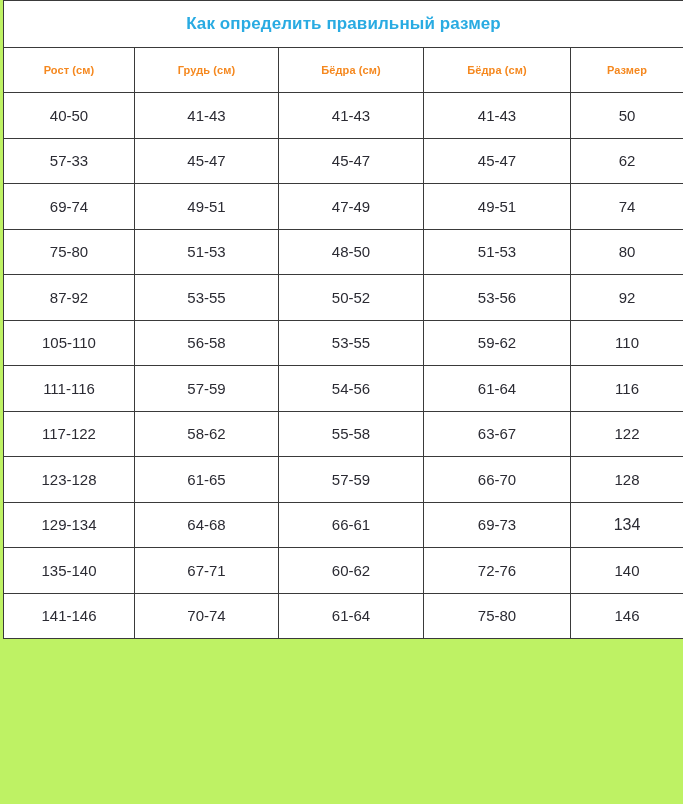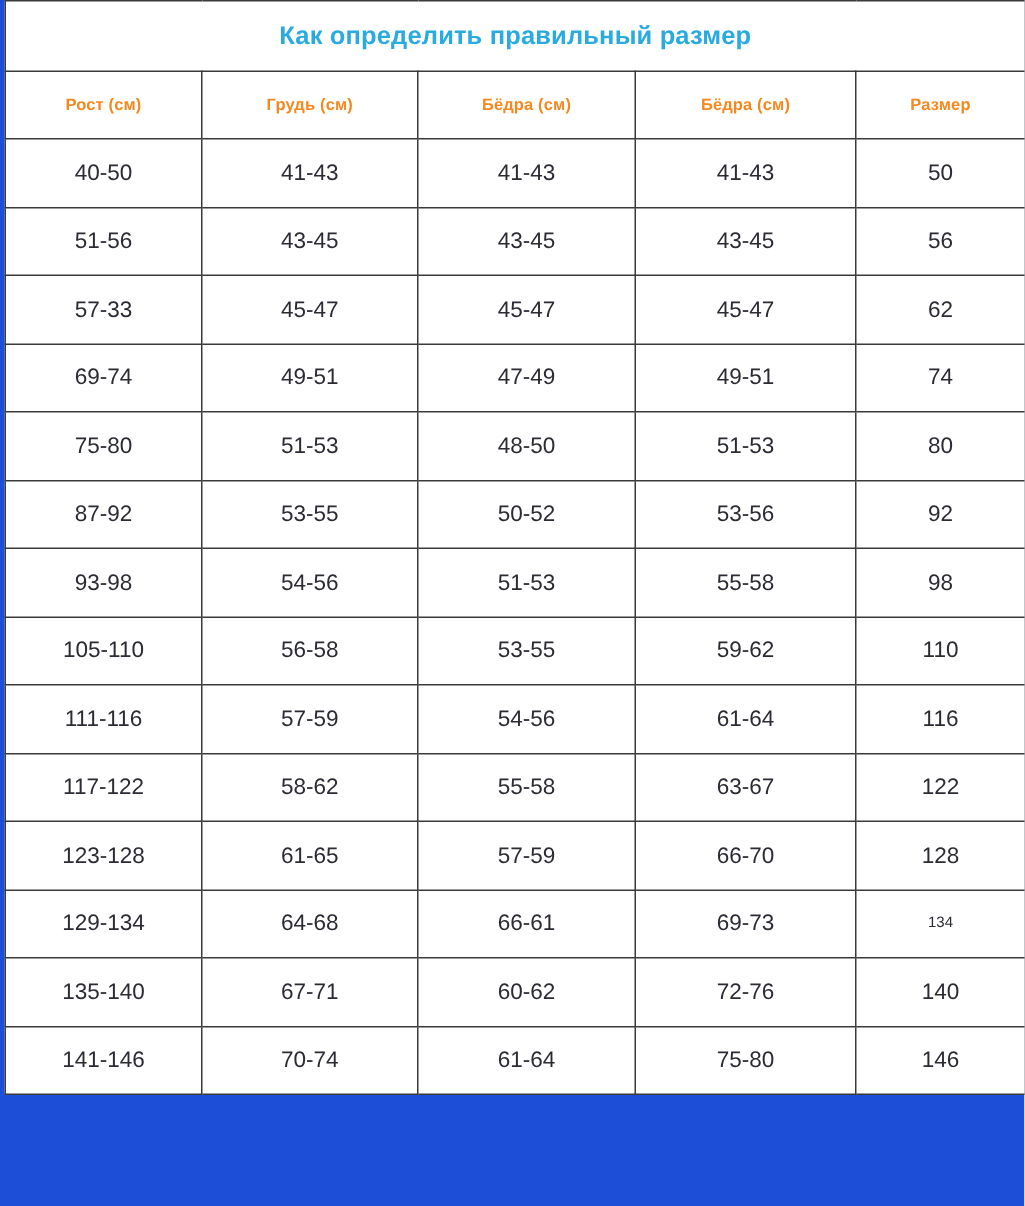--- a/index.html
+++ b/index.html
@@ -11,21 +11,21 @@
     width: 683px;
     height: 804px;
     font-family: "Liberation Sans", "DejaVu Sans", sans-serif;
     overflow: hidden;
   }
   #size-chart-wrapper {
     width: 683px;
     height: 804px;
     box-sizing: border-box;
     padding-left: 3px;
-    background: #1d4ed8;
+    background: #bef264;
   }
   table.size-chart {
     border-collapse: collapse;
     width: 680px;
     table-layout: fixed;
     background: #ffffff;
   }
   table.size-chart td,
   table.size-chart th {
     border: 1px solid #3a3a3a;
@@ -60,21 +60,21 @@
   }
   
   tr.data-row td {
     height: 44.5px;
     color: #2b2b33;
     font-size: 15px;
     font-weight: normal;
   }
   
   tr.data-row td.small-size {
-    font-size: 10px;
+    font-size: 16px;
   }
 </style>
 </head>
 <body>
 
 <div id="size-chart-wrapper">
   <table class="size-chart">
     <colgroup>
       <col class="c-rost">
       <col class="c-grud">
@@ -94,27 +94,20 @@
           <th>Размер</th>
         </tr>
     <tr class="data-row">
           <td>40-50</td>
           <td>41-43</td>
           <td>41-43</td>
           <td>41-43</td>
           <td>50</td>
         </tr>
         <tr class="data-row">
-          <td>51-56</td>
-          <td>43-45</td>
-          <td>43-45</td>
-          <td>43-45</td>
-          <td>56</td>
-        </tr>
-        <tr class="data-row">
           <td>57-33</td>
           <td>45-47</td>
           <td>45-47</td>
           <td>45-47</td>
           <td>62</td>
         </tr>
         <tr class="data-row">
           <td>69-74</td>
           <td>49-51</td>
           <td>47-49</td>
@@ -127,27 +120,20 @@
           <td>48-50</td>
           <td>51-53</td>
           <td>80</td>
         </tr>
         <tr class="data-row">
           <td>87-92</td>
           <td>53-55</td>
           <td>50-52</td>
           <td>53-56</td>
           <td>92</td>
-        </tr>
-        <tr class="data-row">
-          <td>93-98</td>
-          <td>54-56</td>
-          <td>51-53</td>
-          <td>55-58</td>
-          <td>98</td>
         </tr>
         <tr class="data-row">
           <td>105-110</td>
           <td>56-58</td>
           <td>53-55</td>
           <td>59-62</td>
           <td>110</td>
         </tr>
         <tr class="data-row">
           <td>111-116</td>

